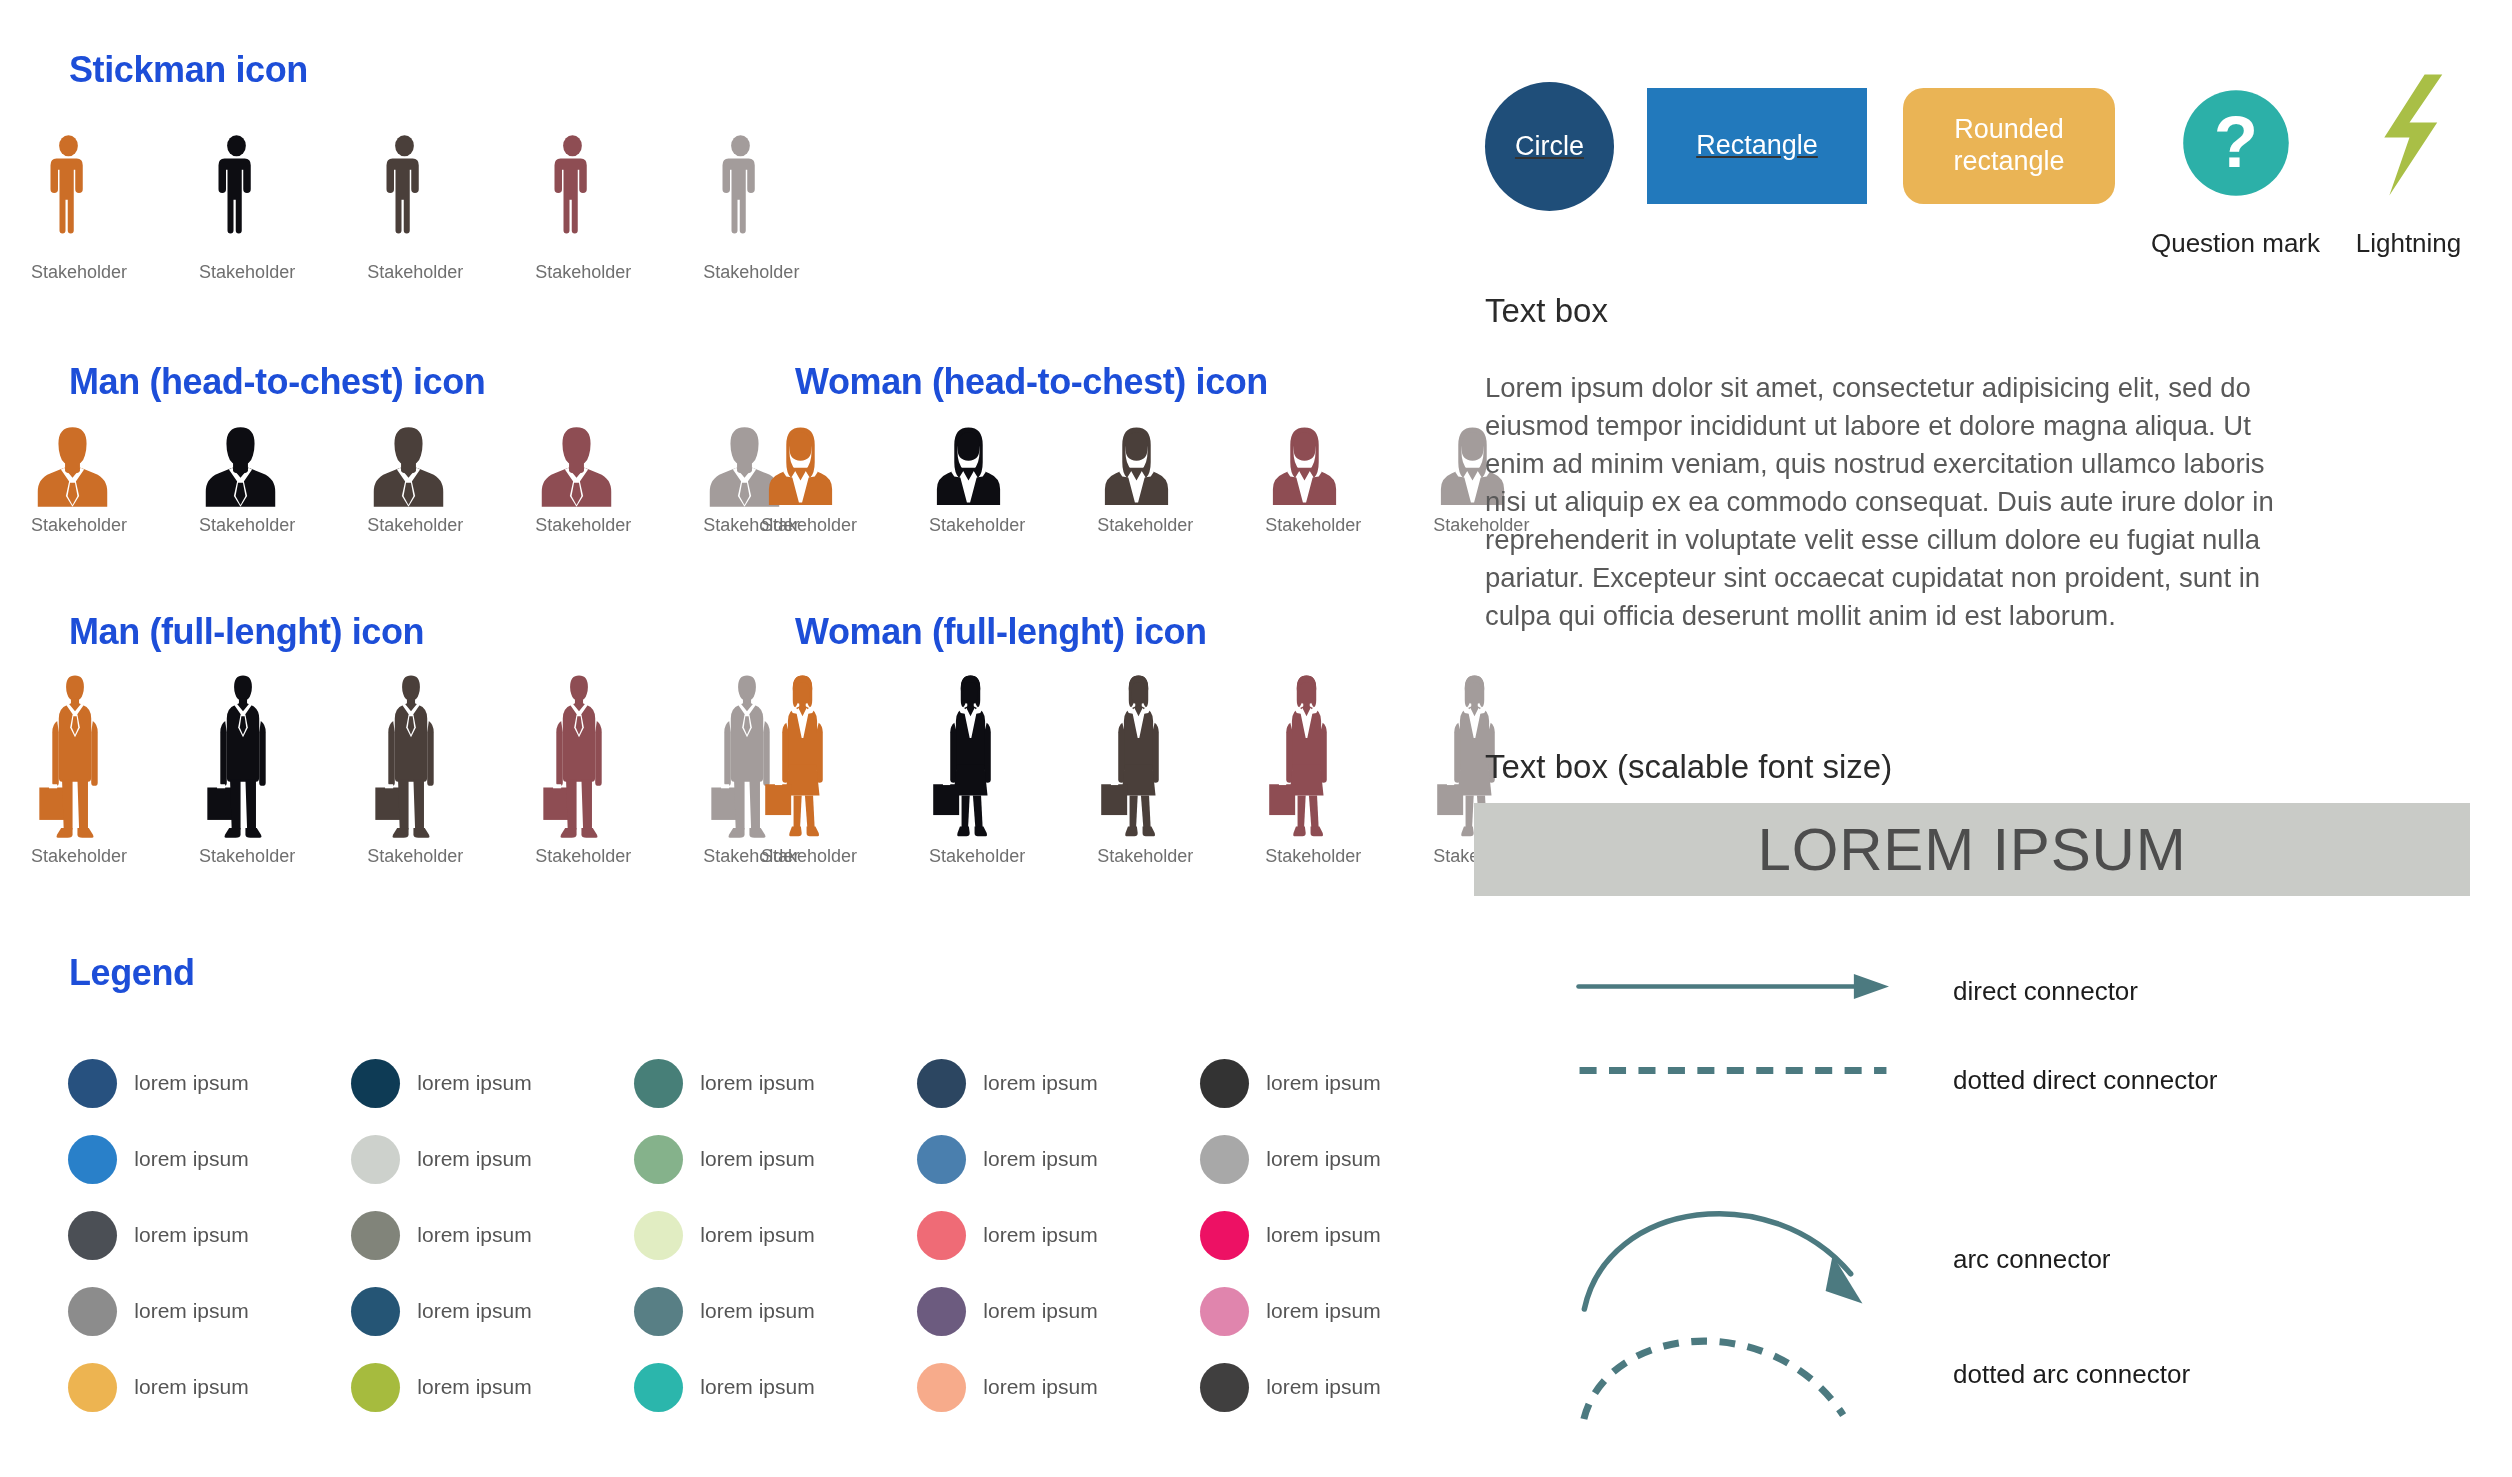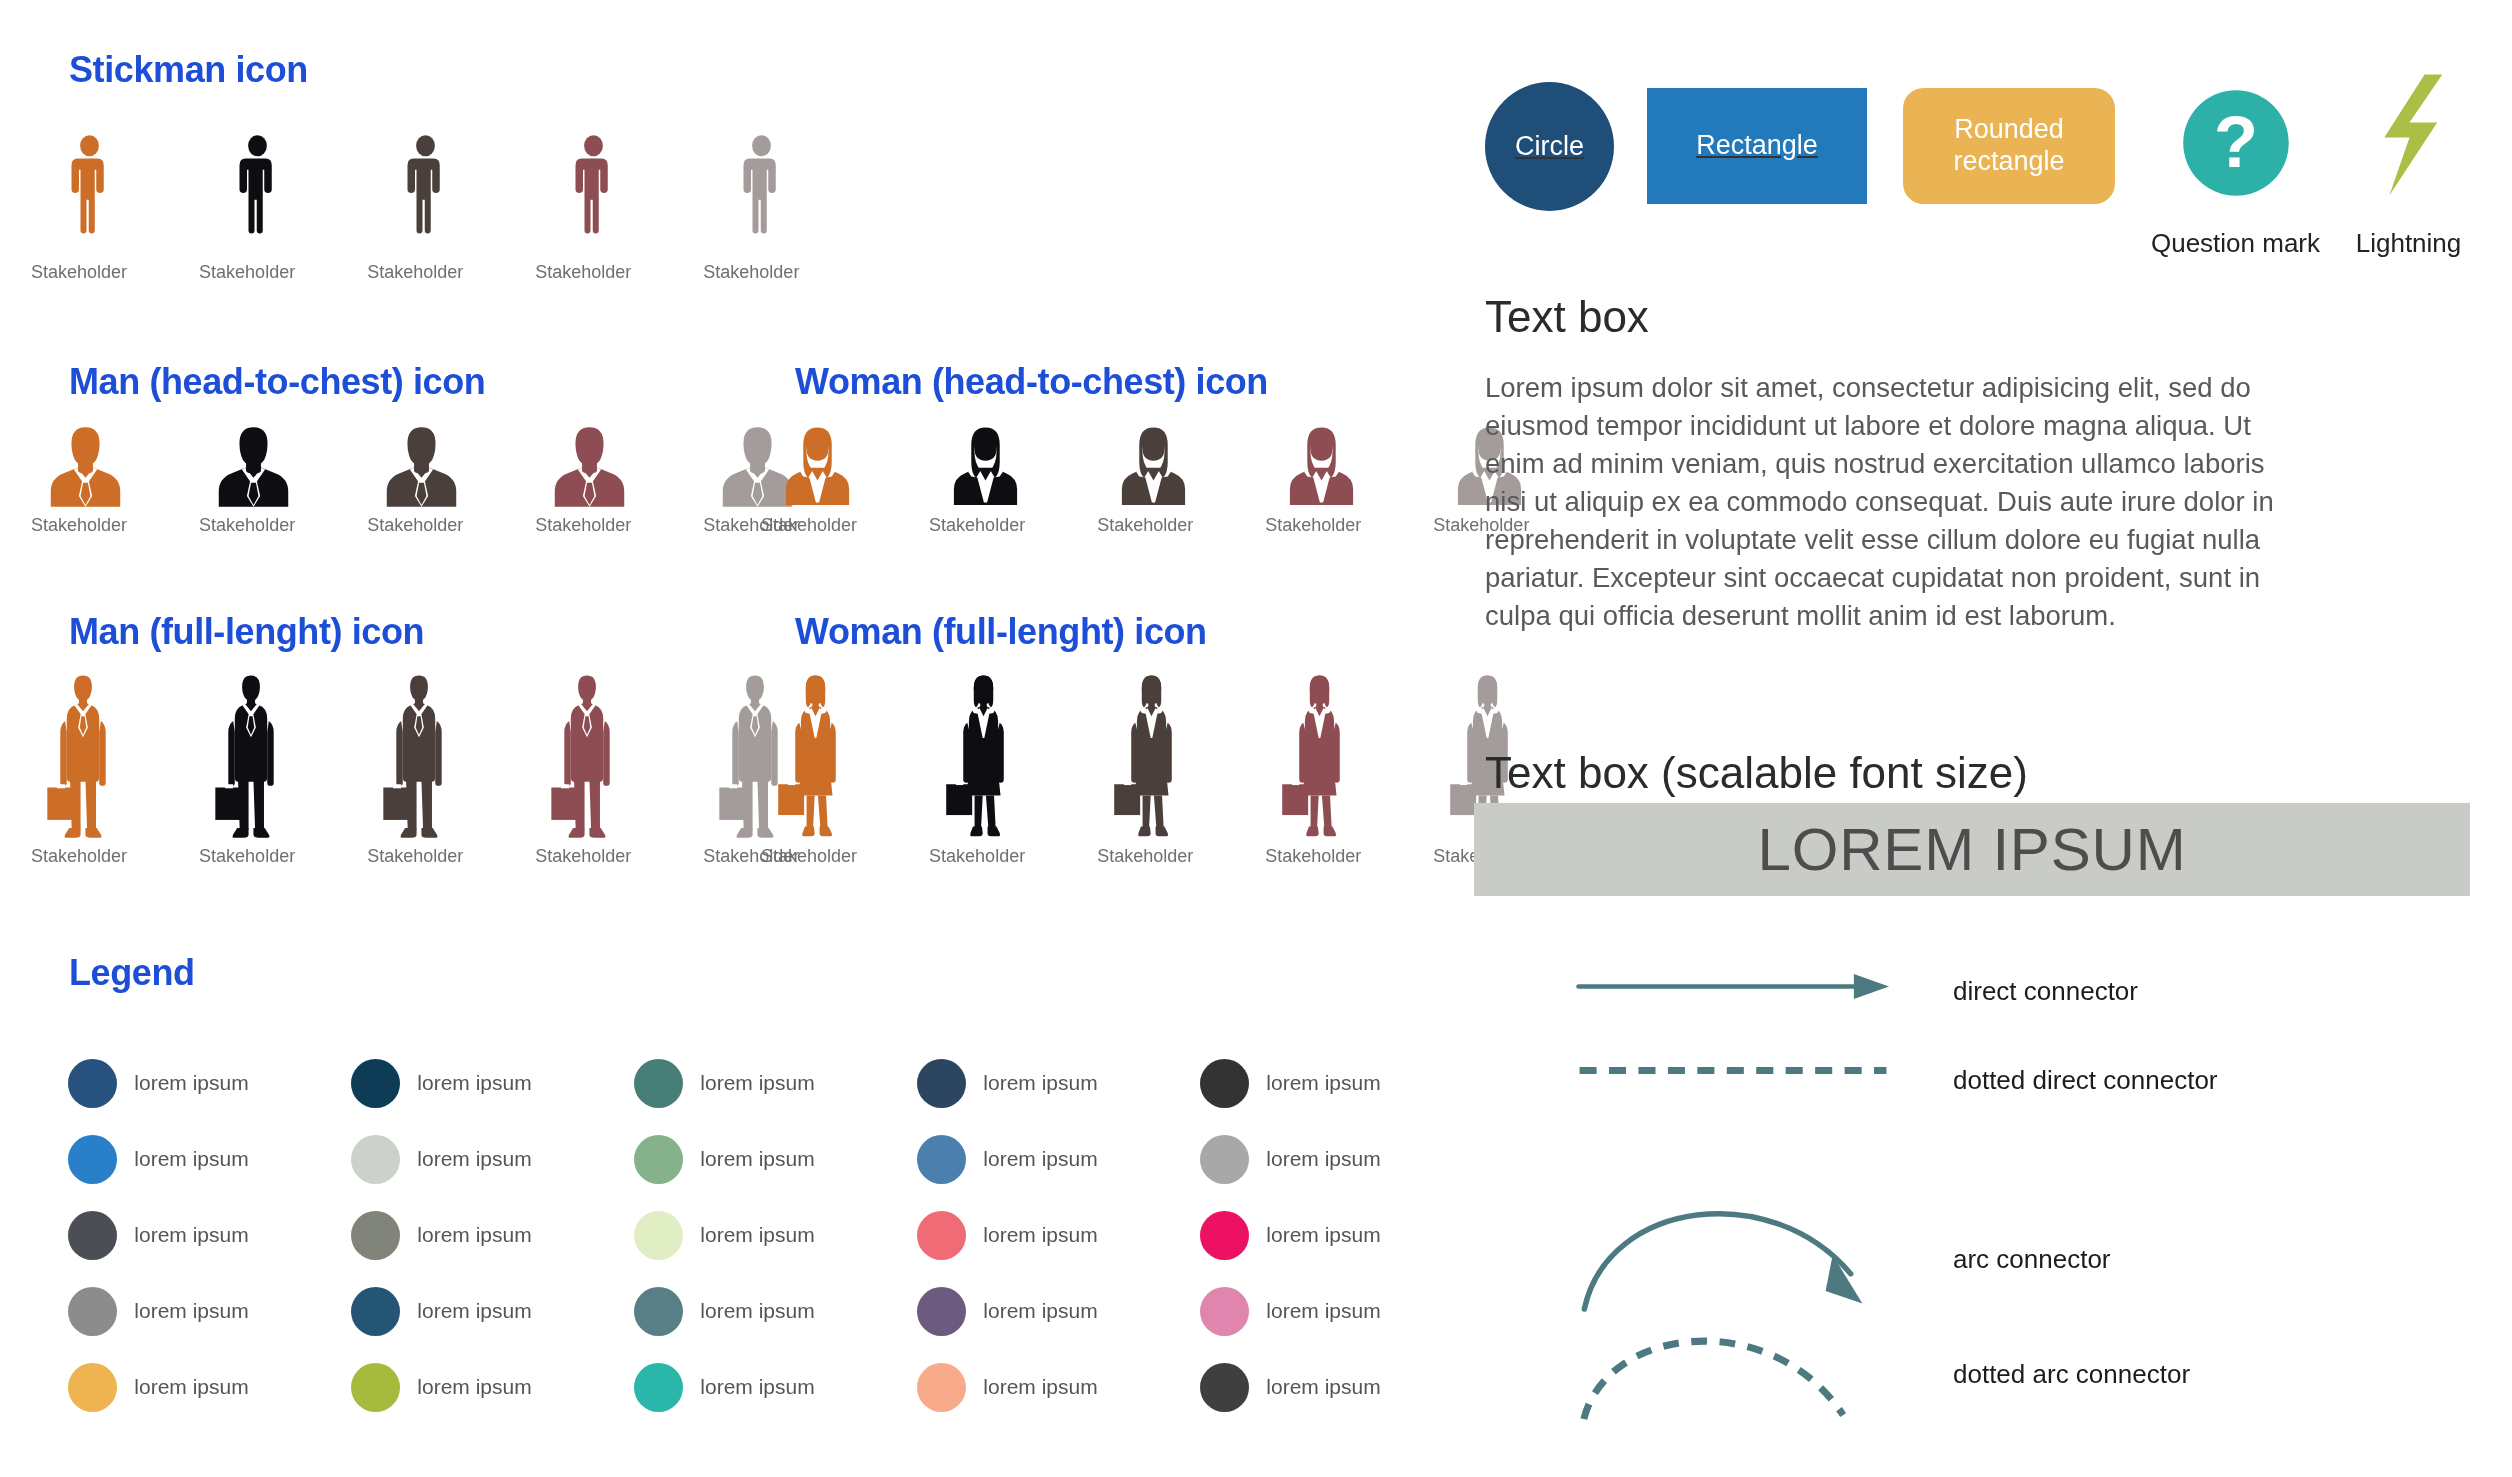--- a/index.html
+++ b/index.html
@@ -8,27 +8,27 @@
     font-family:"Liberation Sans", sans-serif;color:#333;
   }
   .abs{position:absolute;}
 
   
   .section-title{
     font-size:36px;color:#1d4ed8;font-weight:700;white-space:nowrap;
     letter-spacing:-0.4px;
   }
   .small-title{
-    font-size:44px;color:#2b2b2b;font-weight:400;white-space:nowrap;
+    font-size:33px;color:#2b2b2b;font-weight:400;white-space:nowrap;
   }
 
   
   .people-row{display:flex;align-items:flex-end;}
   .person-cell{
-    display:flex;flex-direction:column;align-items:flex-end;justify-content:flex-end;
+    display:flex;flex-direction:column;align-items:flex-start;justify-content:flex-end;
   }
   .person-label{
     font-size:18px;color:#6f6f6f;margin-top:4.7px;white-space:nowrap;
     font-family:"Liberation Sans", sans-serif;
   }
   .person-cell svg{display:block;}
 
   
   .legend-grid{
     display:grid;

